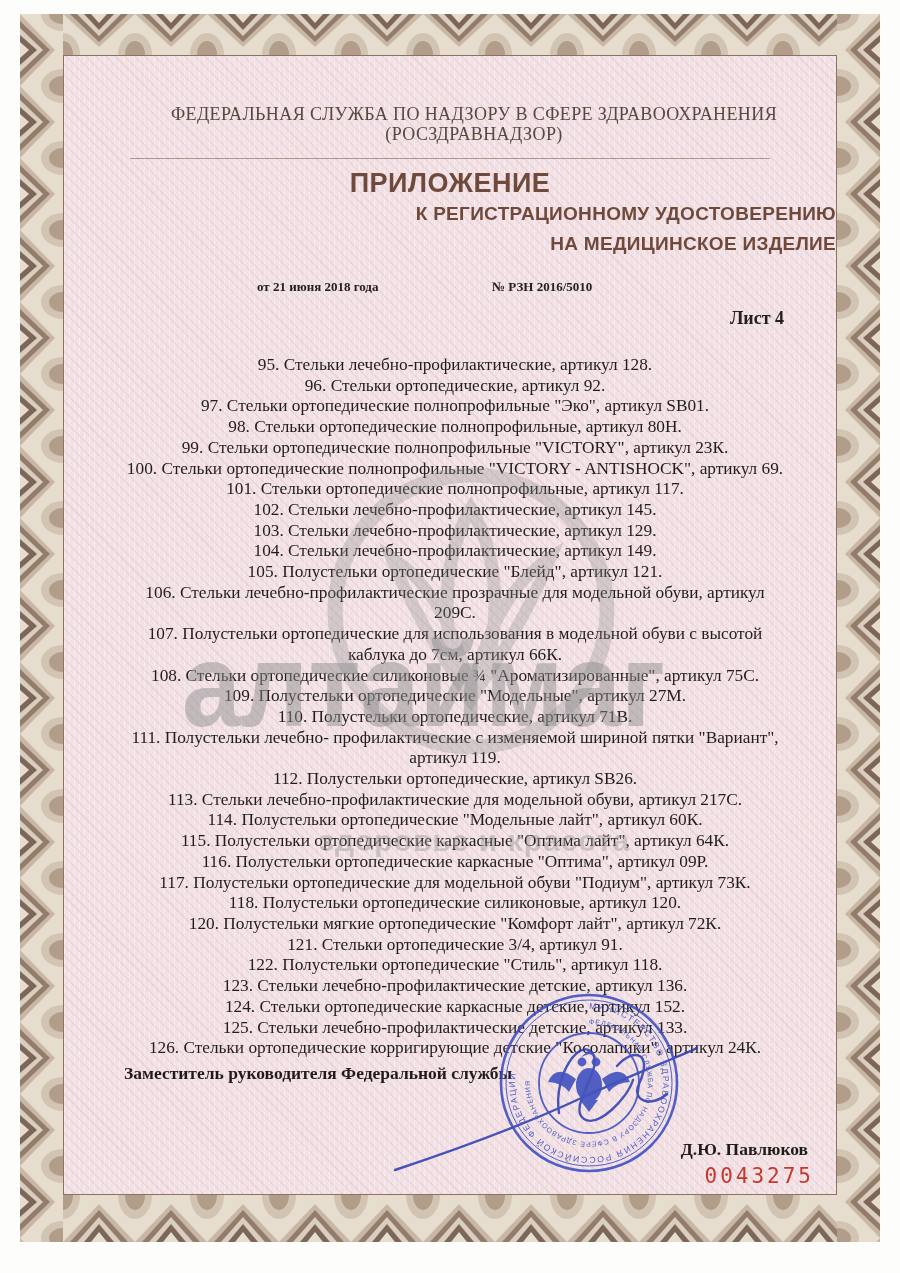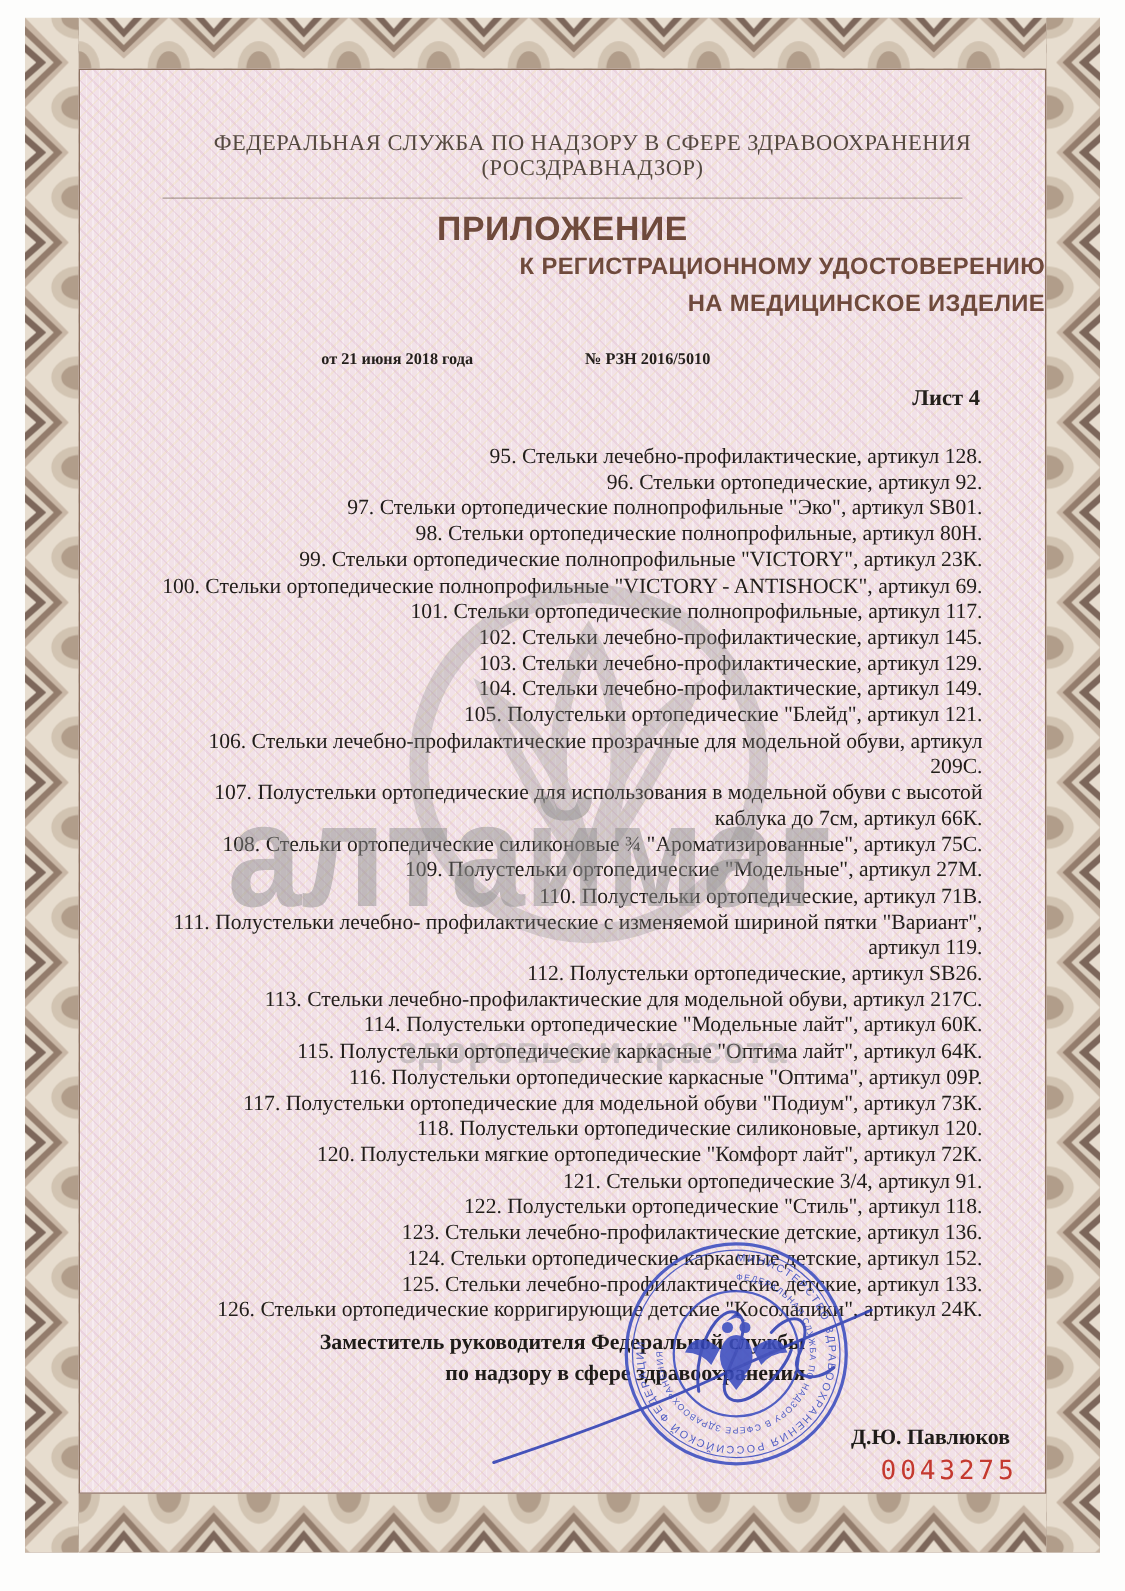--- a/index.html
+++ b/index.html
@@ -43,32 +43,32 @@
             color:#544940; letter-spacing:.4px;padding-left:48px; }
   .rule   { width:640px; margin:14px auto 0; border-top:1px solid rgba(122,104,88,.6); height:0; }
   .title  { text-align:center; color:#6f4a3c;
             font-family:"Liberation Sans","DejaVu Sans",sans-serif; font-weight:bold; }
   .title .t1 { margin-top:8px; font-size:27px; line-height:32px; letter-spacing:.5px; }
   .title .t2, .title .t3 { font-size:19px; line-height:30px; letter-spacing:.3px;text-align:right; }
 
   .meta { position:relative; margin-top:20px; height:24px; font-weight:bold;
           font-size:13px; color:#24201c; }
   .meta .date { position:absolute; left:193px; }
-  .meta .num  { position:absolute; left:404px; }
+  .meta .num  { position:absolute; left:428px; }
   .sheet { margin-top:4px; text-align:right; padding-right:52px; font-weight:bold;
            font-size:18px; line-height:22px; color:#24201c;padding-left:47px; }
 
   
   .list { margin:26px 76px 0 60px; width:662px; font-size:17.3px; line-height:20.7px;
-          color:#201d1a; text-align:right; }
+          color:#201d1a; text-align:center; }
   .list .item { margin:0; padding:0; }
 
   
   .sig-title { margin:2px 0 0 60px; font-weight:bold; font-size:17.5px; line-height:25px;
-               color:#1e1b18; width:520px;text-align:right; }
+               color:#1e1b18; width:520px; }
   .sig-name  { position:absolute; right:28px; top:1083px; font-weight:bold;
                font-size:17.5px; color:#1e1b18; }
   .serial    { position:absolute; right:22px; top:1108px; color:#c4392f;
                font-family:"DejaVu Sans Mono","Liberation Mono",monospace;
                font-size:21px; letter-spacing:3px; }
 
   
   .stamp { position:absolute; left:317px; top:902px; width:340px; height:250px; opacity:.88; }
 </style>
 </head>
@@ -211,21 +211,20 @@
         <p class="item">121. Стельки ортопедические 3/4, артикул 91.</p>
         <p class="item">122. Полустельки ортопедические "Стиль", артикул 118.</p>
         <p class="item">123. Стельки лечебно-профилактические детские, артикул 136.</p>
         <p class="item">124. Стельки ортопедические каркасные детские, артикул 152.</p>
         <p class="item">125. Стельки лечебно-профилактические детские, артикул 133.</p>
         <p class="item">126. Стельки ортопедические корригирующие детские "Косолапики", артикул 24К.</p>
       </div>
 
     <div class="sig-title">
       <div>Заместитель руководителя Федеральной службы</div>
-      <div>по надзору в сфере здравоохранения</div>
     </div>
     <div class="sig-name">Д.Ю. Павлюков</div>
     <div class="serial">0043275</div>
 
     <svg class="stamp" viewBox="0 0 340 250">
       <defs>
         <path id="ringA" d="M 208 51 a 74 74 0 1 1 -0.01 0"></path>
         <path id="ringB" d="M 208 66 a 59 59 0 1 1 -0.01 0"></path>
         <filter id="blur1">
             <feGaussianBlur stdDeviation="0.55"></feGaussianBlur>

